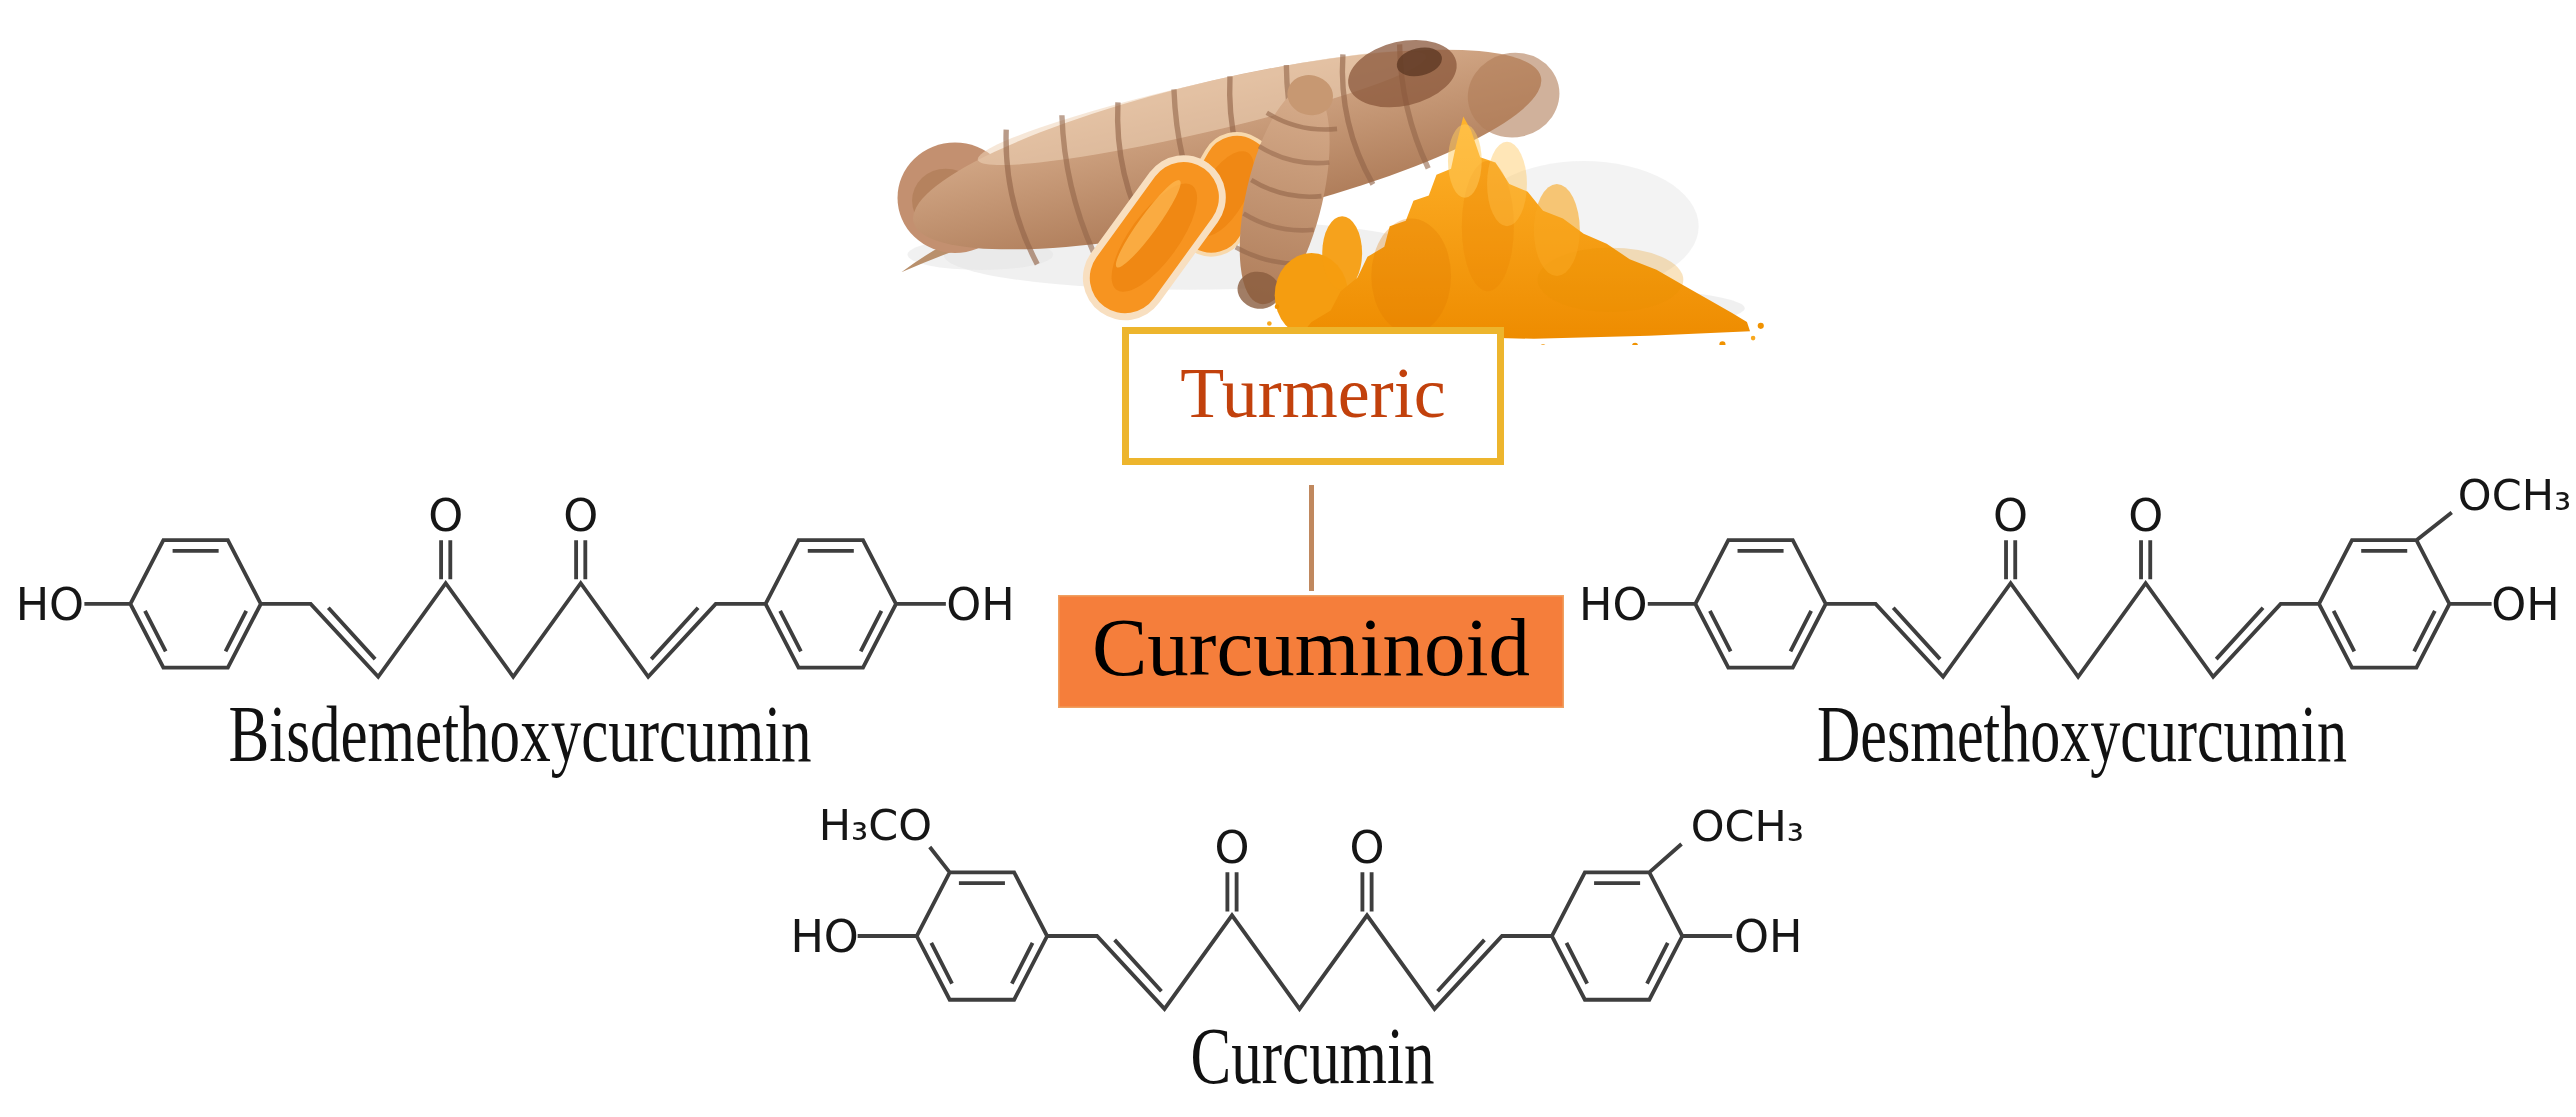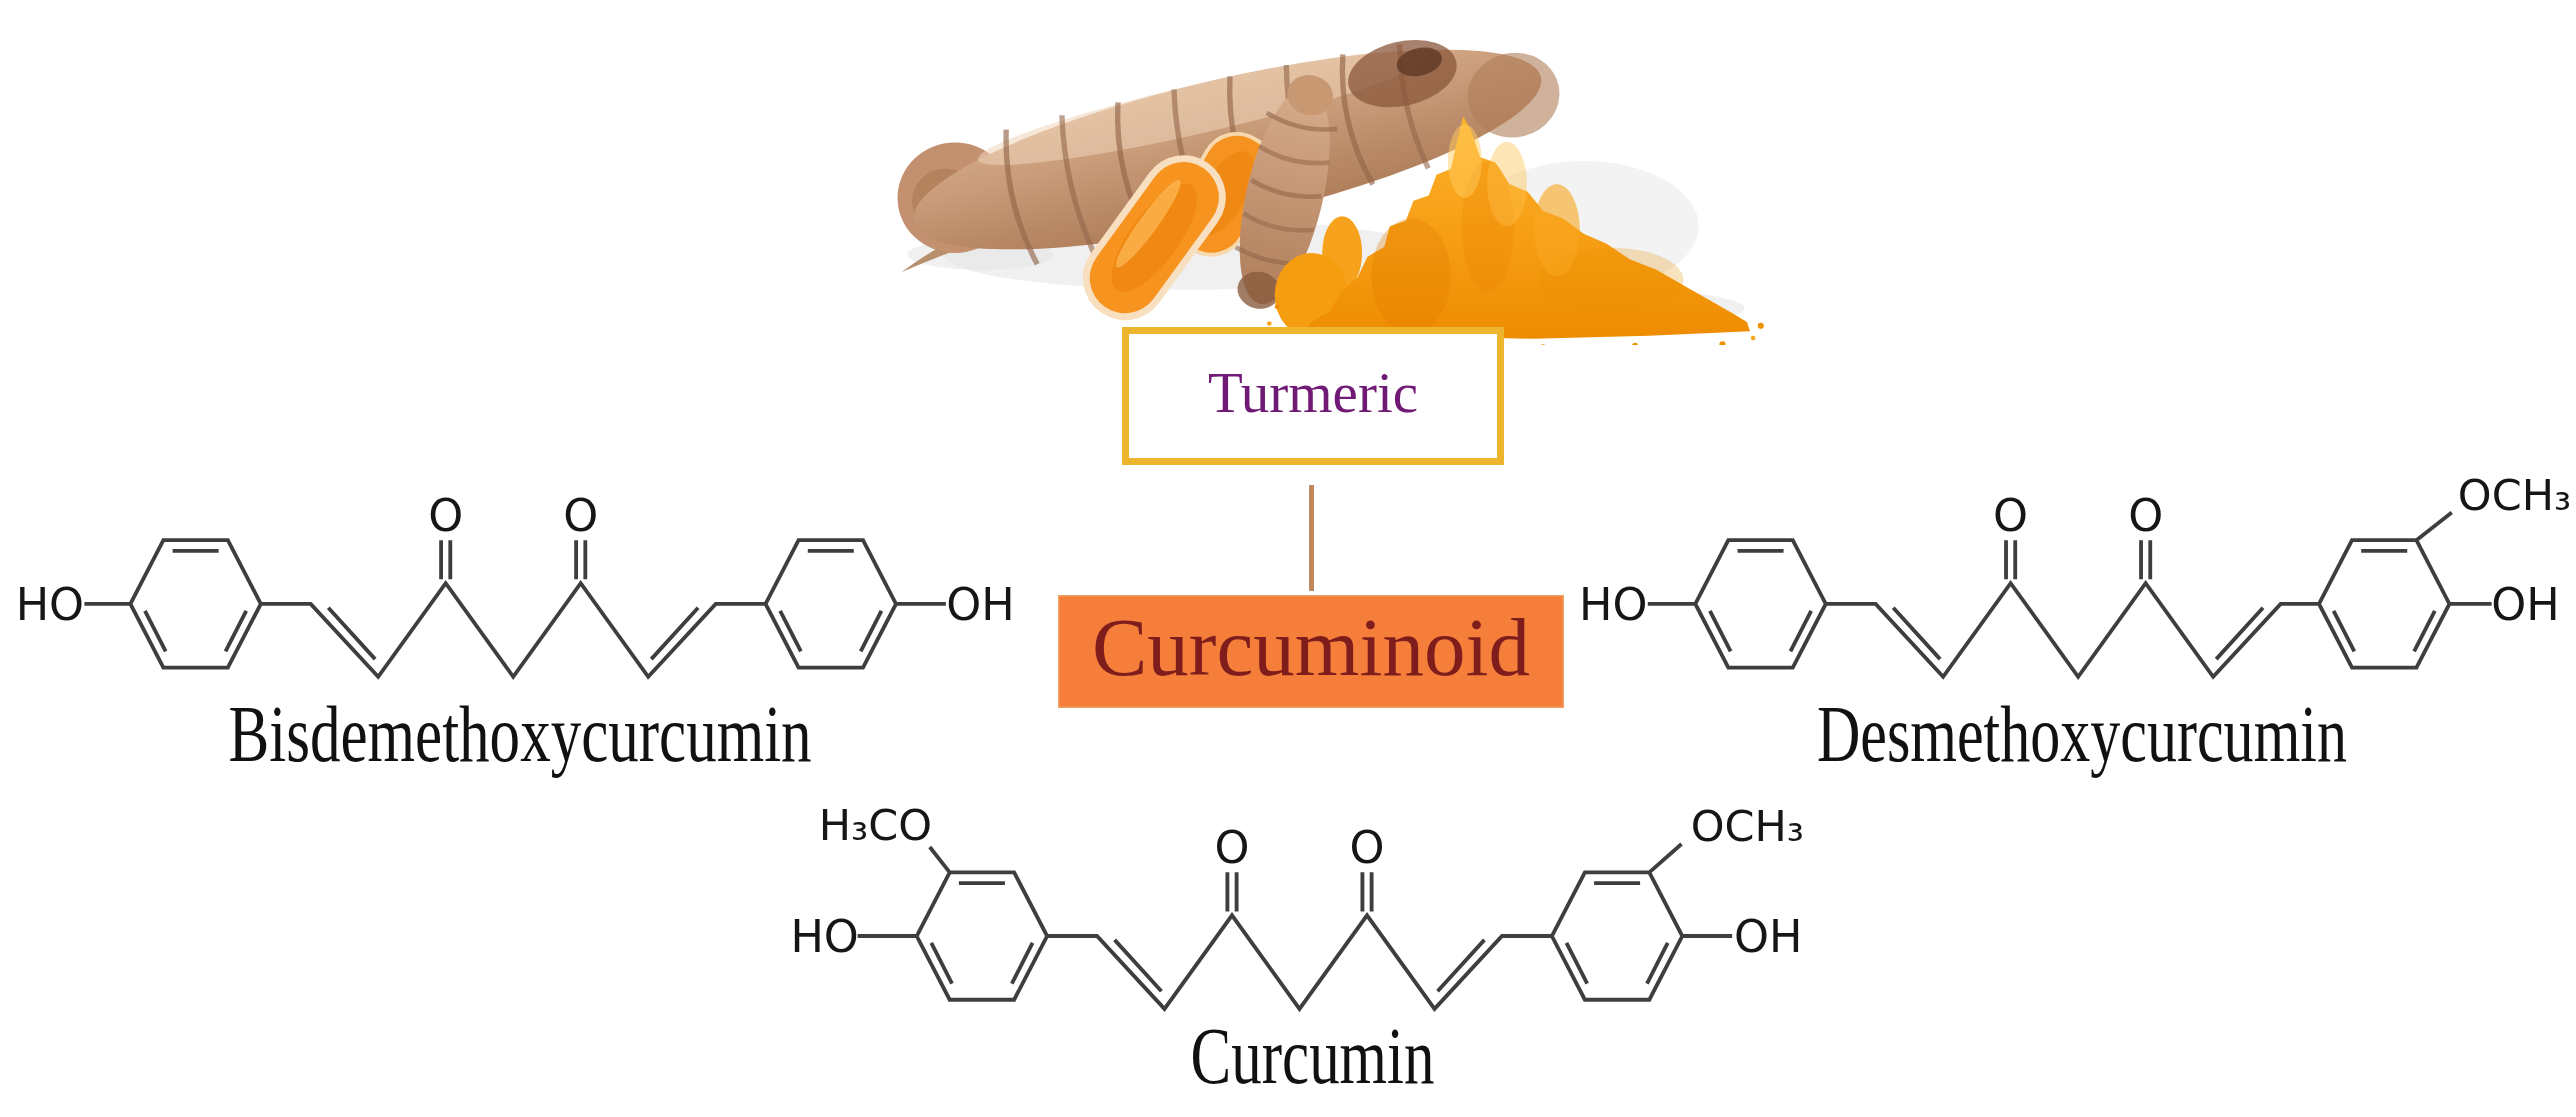--- a/index.html
+++ b/index.html
@@ -2,25 +2,25 @@
 <html style="font-size:12.3px"><head>
 <meta charset="utf-8">
 <style>
   html,body{margin:0;padding:0;background:#ffffff;}
   #canvas{position:relative;width:2576px;height:1118px;background:#ffffff;overflow:hidden;
           font-family:"Liberation Serif","DejaVu Serif",serif;}
   .abs{position:absolute;}
   
   #turmeric-box{left:1122px;top:327px;width:382px;height:138px;box-sizing:border-box;
      border:7px solid #EDB52D;background:#ffffff;display:flex;align-items:center;justify-content:center;}
-  #turmeric-box span{font-size:57px;color:#701a75;line-height:1;padding-bottom:6.1px;}
+  #turmeric-box span{font-size:72px;color:#c2410c;line-height:1;padding-bottom:6.1px;}
   #connector-line{left:1309px;top:485px;width:5.4px;height:106px;background:#C0885E;}
   #curcuminoid-box{left:1058px;top:595px;width:506px;height:113px;background:#F57E3B;
      display:flex;align-items:center;justify-content:center;box-shadow:0 0 0 1.5px #f0a061 inset;}
-  #curcuminoid-box span{font-size:83px;color:#7f1d1d;line-height:1;padding-bottom:7.7px;}
+  #curcuminoid-box span{font-size:83px;color:#000000;line-height:1;padding-bottom:7.7px;}
   
   svg{display:block;}
   .bond{stroke:#3E3E3E;stroke-width:5;fill:none;stroke-linejoin:miter;}
   .atom{font-family:"DejaVu Sans","Liberation Sans",sans-serif;font-size:58px;fill:#161616;}
   .atom-small{font-family:"DejaVu Sans","Liberation Sans",sans-serif;font-size:56px;fill:#161616;}
   .sname{font-family:"Liberation Serif","DejaVu Serif",serif;font-size:106px;fill:#111111;}
 </style>
 </head>
 <body>
 

